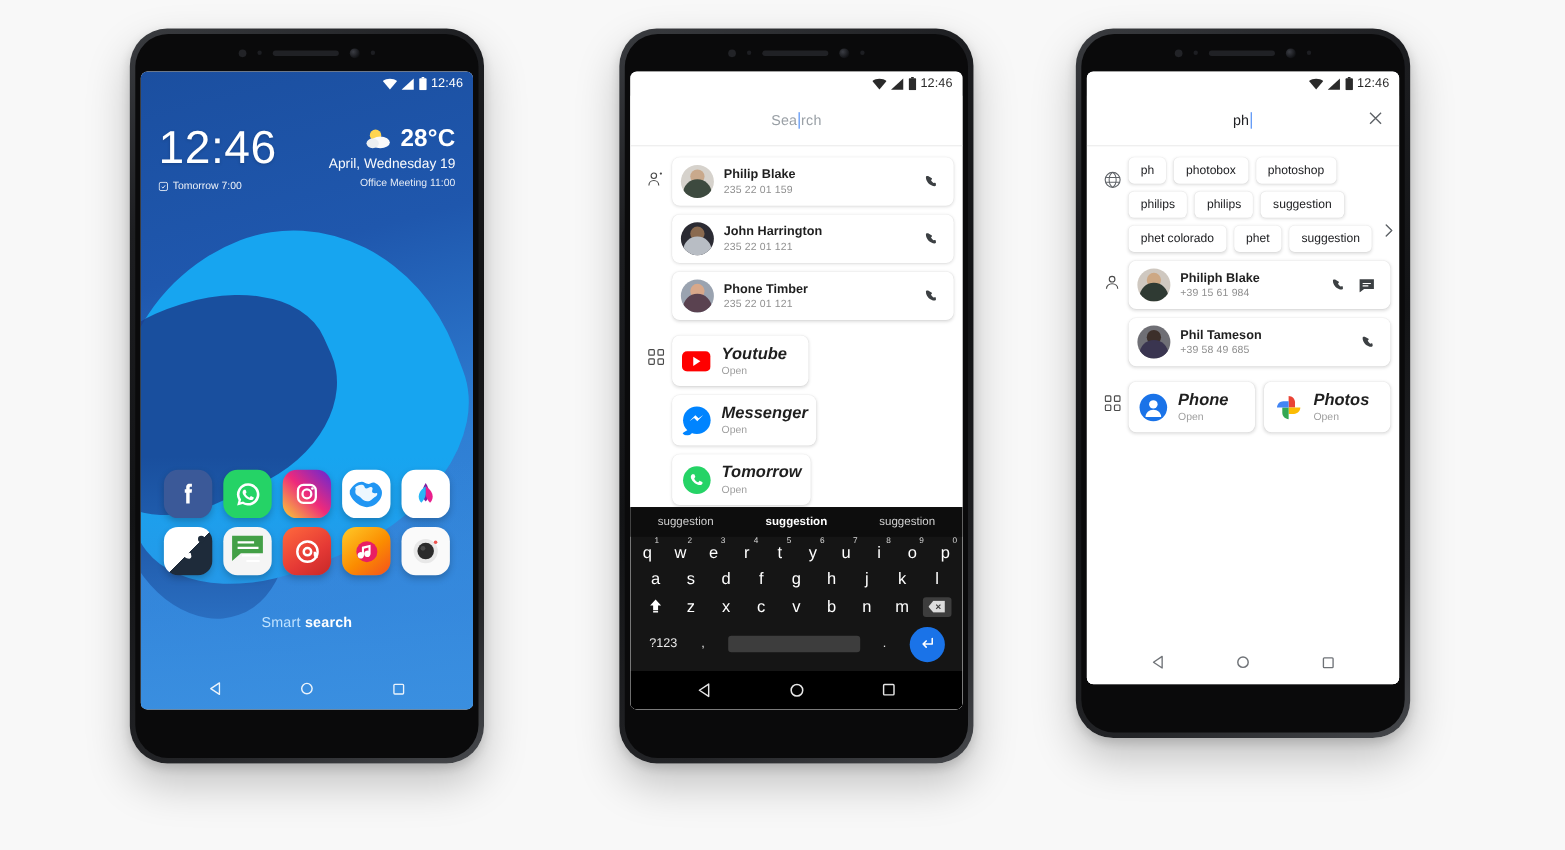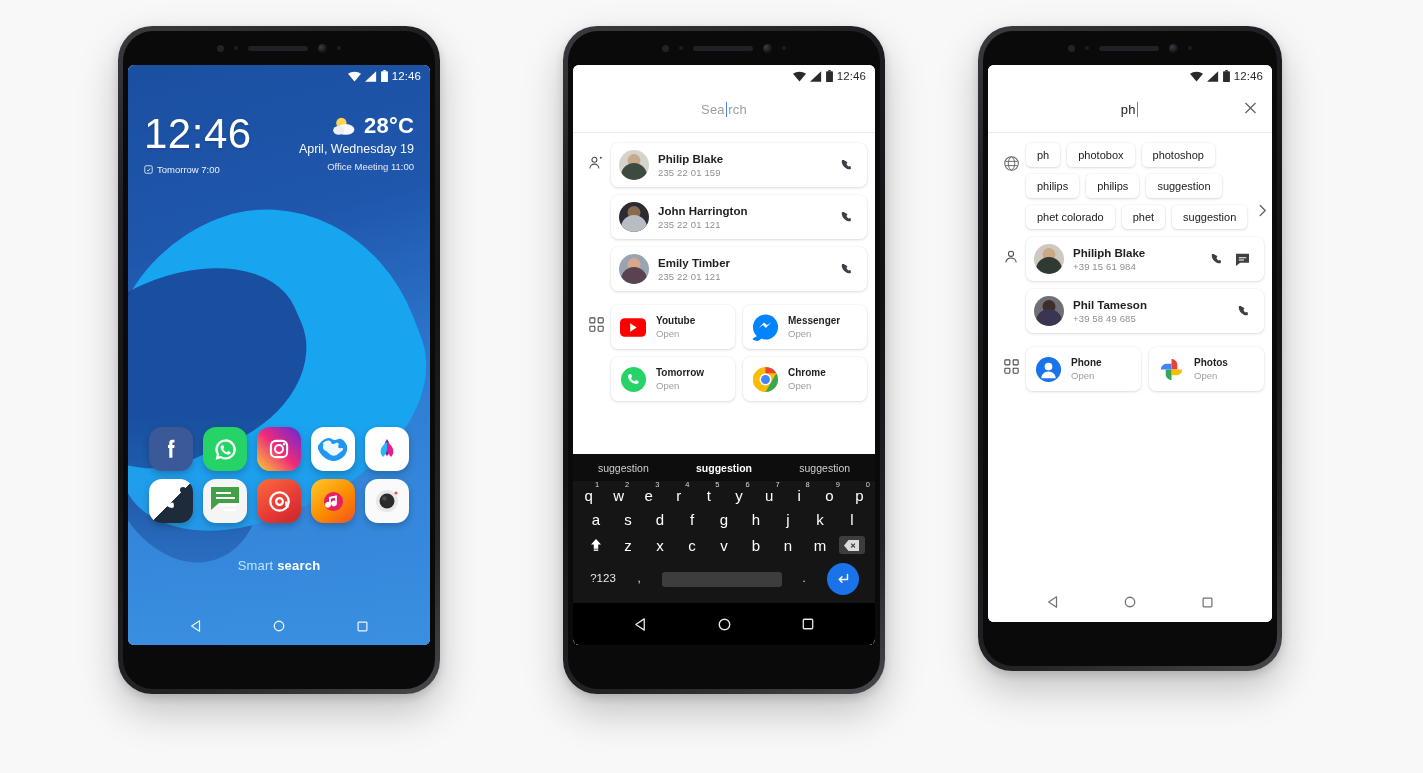--- a/index.html
+++ b/index.html
@@ -168,21 +168,21 @@
 
   .apps-wrap { display: flex; flex-wrap: wrap; gap: 8px; }
   .app-card {
     flex: 0 0 calc(50% - 4px);
     background: #fff; border-radius: 7px;
     box-shadow: 0 1px 3px rgba(0,0,0,.13), 0 0 0 .5px rgba(0,0,0,.035);
     display: flex; align-items: center; gap: 9px; padding: 8px 8px;
   }
   .app-sq { width: 28px; height: 28px; flex: 0 0 28px; border-radius: 6px;
             display: flex; align-items: center; justify-content: center; overflow: hidden; }
-  .app-t { font-size: 10px; font-weight: 700; color: #1f1f1f; line-height: 1.2; }
+  .app-t { font-size: 15px; font-weight: 700; color: #1f1f1f; line-height: 1.2; font-style: italic; }
   .app-s { font-size: 9.5px; color: #9e9e9e; margin-top: 1px; }
 
   
   .chips { display: flex; flex-wrap: wrap; gap: 7px; padding-right: 14px; position: relative; }
   .chip {
     background: #fff; border-radius: 5px; padding: 6px 11px;
     font-size: 11px; color: #202124;
     box-shadow: 0 1px 3px rgba(0,0,0,.13), 0 0 0 .5px rgba(0,0,0,.04);
     white-space: nowrap;
   }
@@ -462,21 +462,21 @@
                   </div>
                 </div>
 
                 <div class="card">
                   <div class="contact">
                     <div class="avatar" style="background:#9aa3b0">
                       <span class="av-head" style="background:#d8a88a"></span>
                         <span class="av-body" style="background:#5a4250"></span>
                     </div>
                     <div class="c-meta">
-                      <div class="c-name">Emily Timber</div>
+                      <div class="c-name">Phone Timber</div>
                       <div class="c-num">235 22 01 121</div>
                     </div>
                     <div class="c-act">
                       <svg width="14" height="14" viewBox="0 0 20 20">
                           <path fill="#3c4043" d="M5.5 3c-.8 0-1.6.7-1.6 1.6 0 6 5.5 11.5 11.5 11.5.9 0 1.6-.8 1.6-1.6l-.3-2.2c-.1-.5-.6-.8-1.1-.7l-1.8.5c-1.4-1-2.5-2.2-3.3-3.7l1.1-1.4c.3-.3.3-.9 0-1.2L7.3 3.3C7.1 3.1 6.8 3 6.5 3z"></path>
                         </svg>
                     </div>
                   </div>
                 </div>
 

